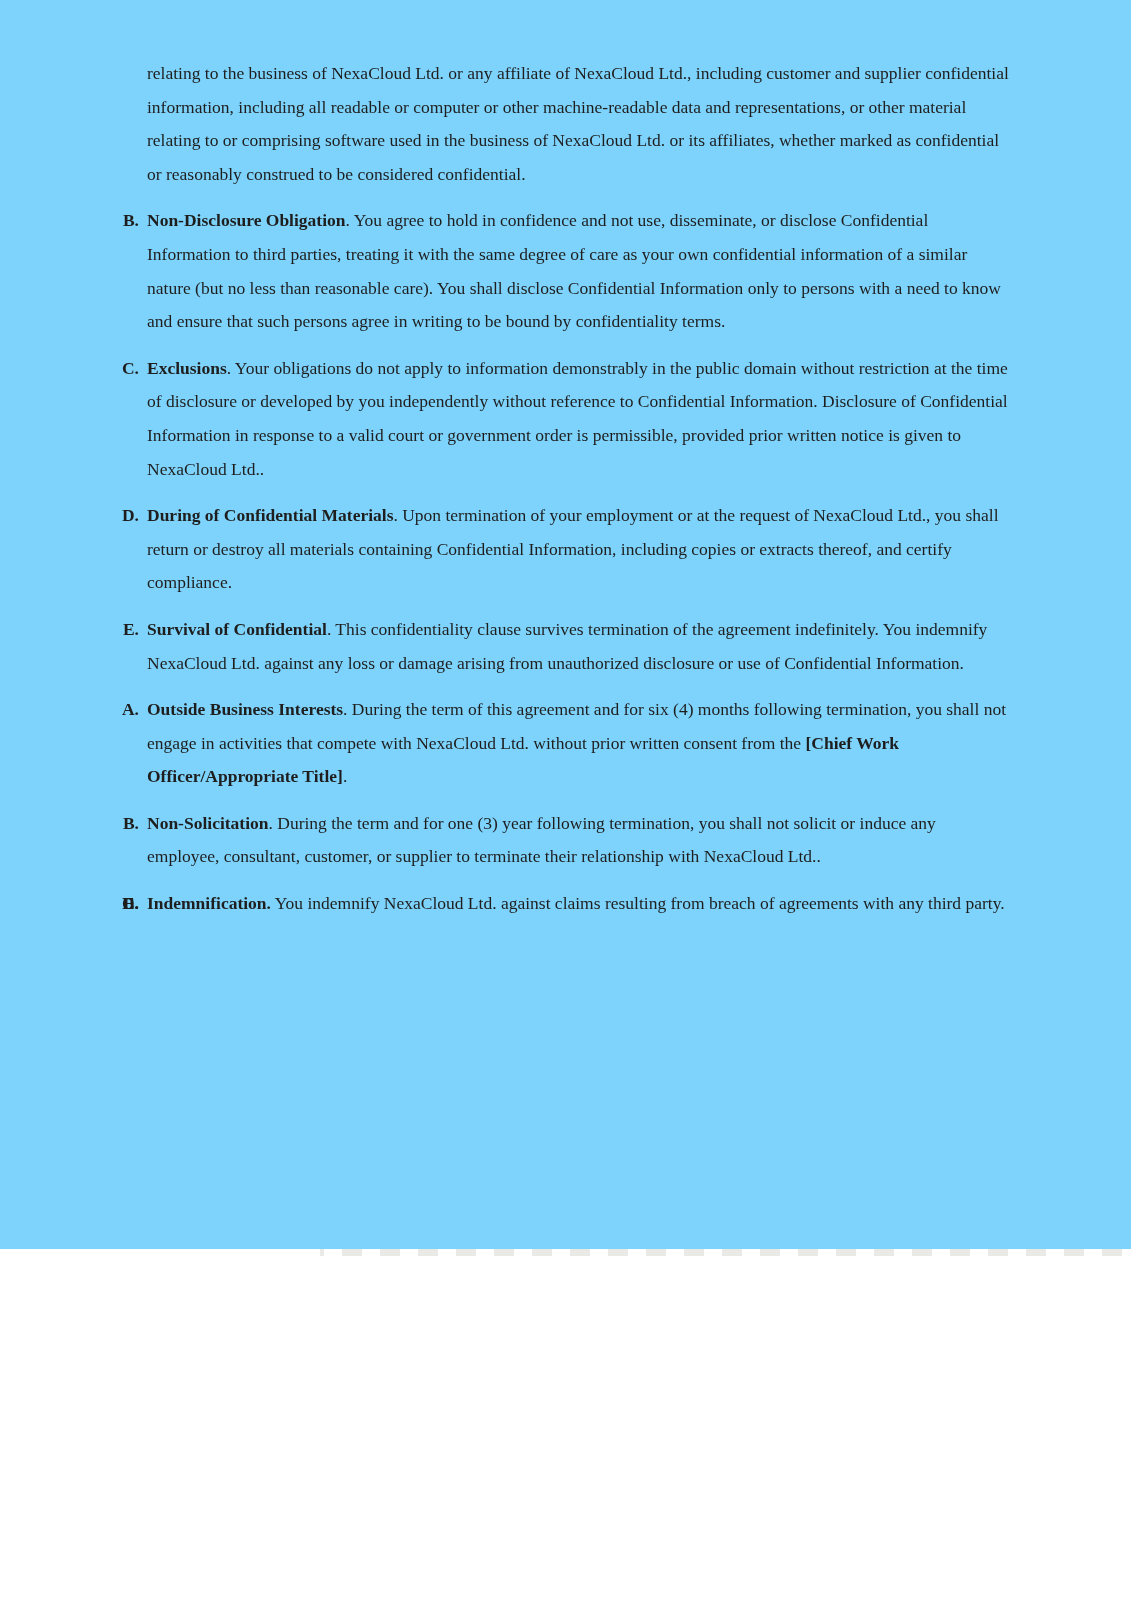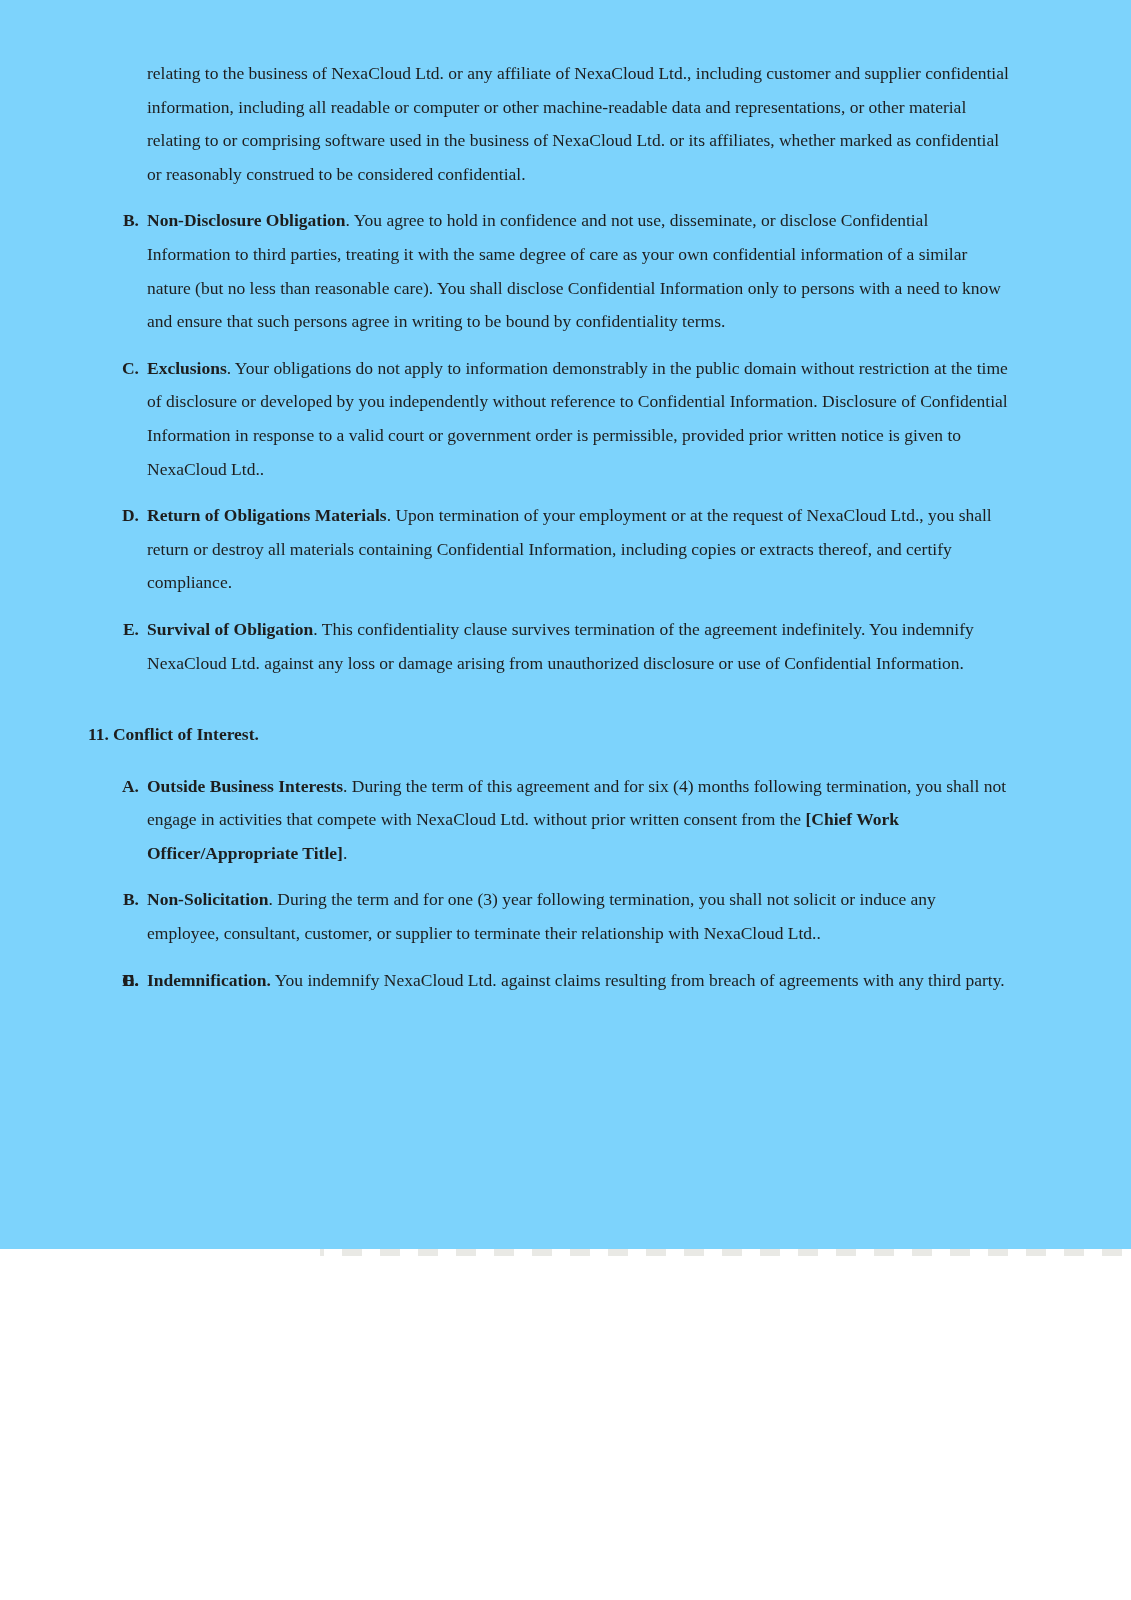--- a/index.html
+++ b/index.html
@@ -52,31 +52,28 @@
       <span><span class="bold">Non-Disclosure Obligation</span><span>. </span><span>You agree to hold in confidence and not use, disseminate, or disclose Confidential Information to third parties, treating it with the same degree of care as your own confidential information of a similar nature (but no less than reasonable care). You shall disclose Confidential Information only to persons with a need to know and ensure that such persons agree in writing to be bound by confidentiality terms.</span></span>
     </div>
 
     <div class="item">
       <span class="letter">C.</span>
       <span><span class="bold">Exclusions</span><span>. </span><span>Your obligations do not apply to information demonstrably in the public domain without restriction at the time of disclosure or developed by you independently without reference to Confidential Information. Disclosure of Confidential Information in response to a valid court or government order is permissible, provided prior written notice is given to NexaCloud Ltd..</span></span>
     </div>
 
     <div class="item">
       <span class="letter">D.</span>
-      <span><span class="bold">Return of Obligations Materials</span><span>. </span><span>Upon termination of your employment or at the request of NexaCloud Ltd., you shall return or destroy all materials containing Confidential Information, including copies or extracts thereof, and certify compliance.</span></span>
+      <span><span class="bold">During of Confidential Materials</span><span>. </span><span>Upon termination of your employment or at the request of NexaCloud Ltd., you shall return or destroy all materials containing Confidential Information, including copies or extracts thereof, and certify compliance.</span></span>
     </div>
 
     <div class="item">
       <span class="letter">E.</span>
-      <span><span class="bold">Survival of Obligation</span><span>. </span><span>This confidentiality clause survives termination of the agreement indefinitely. You indemnify NexaCloud Ltd. against any loss or damage arising from unauthorized disclosure or use of Confidential Information.</span></span>
+      <span><span class="bold">Survival of Confidential</span><span>. </span><span>This confidentiality clause survives termination of the agreement indefinitely. You indemnify NexaCloud Ltd. against any loss or damage arising from unauthorized disclosure or use of Confidential Information.</span></span>
     </div>
 
-    <h2 class="heading">
-      <span class="num">11.</span><span>Conflict of Interest.</span>
-    </h2>
 
     <div class="item">
       <span class="letter">A.</span>
       <span><span class="bold">Outside Business Interests</span><span>. </span><span>During the term of this agreement and for six (4) months following termination, you shall not engage in activities that compete with NexaCloud Ltd. without prior written consent from the </span><span class="bold">[Chief Work Officer/Appropriate Title]</span><span>.</span></span>
     </div>
 
     <div class="item">
       <span class="letter">B.</span>
       <span><span class="bold">Non-Solicitation</span><span>. </span><span>During the term and for one (3) year following termination, you shall not solicit or induce any employee, consultant, customer, or supplier to terminate their relationship with NexaCloud Ltd..</span></span>
     </div>

